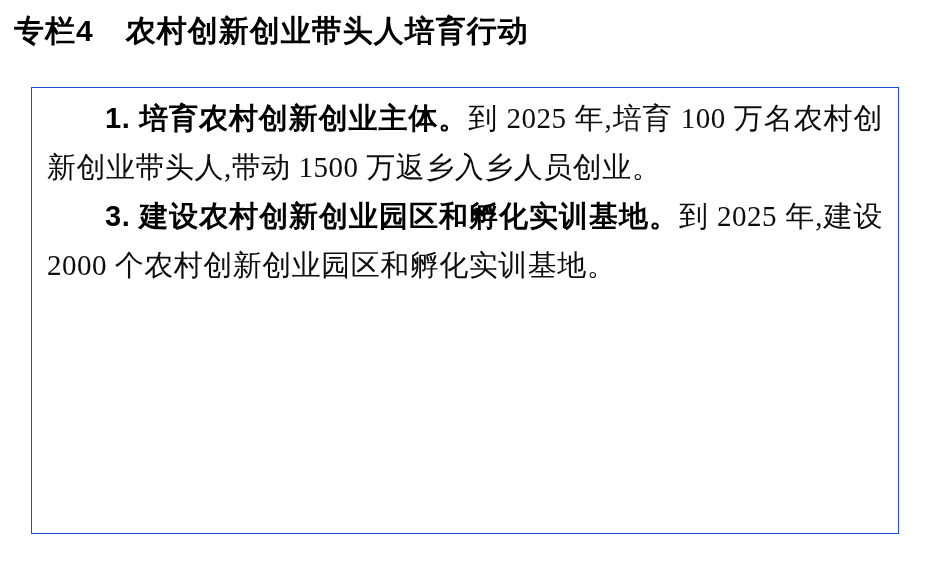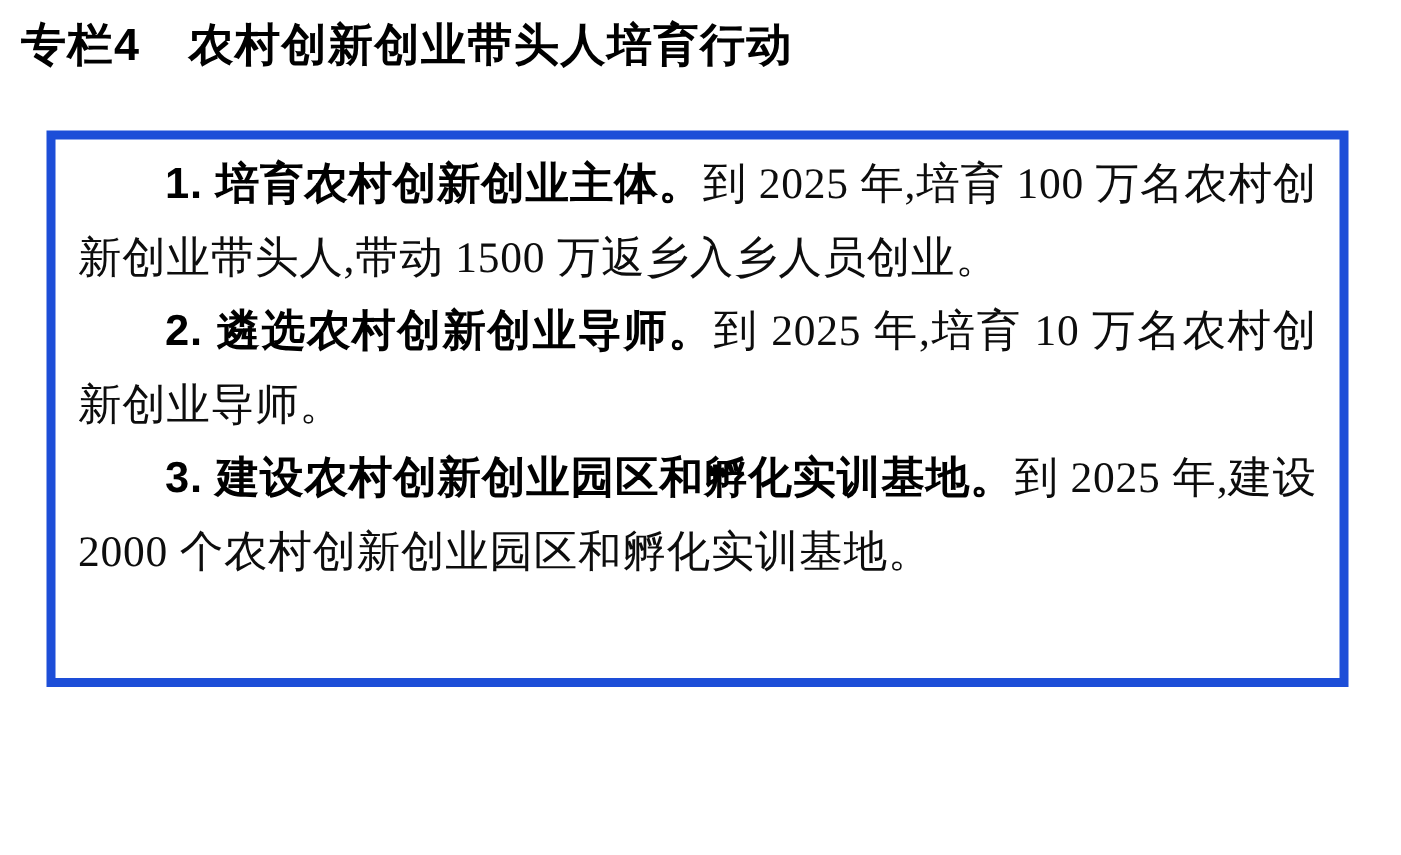--- a/index.html
+++ b/index.html
@@ -30,23 +30,23 @@
   }
   .doc-title .title-gap {
     display: inline-block;
     width: 32px;
   }
   .column-box {
     position: absolute;
     left: 31px;
     top: 87px;
     width: 868px;
-    height: 371px;
+    height: 447px;
     box-sizing: border-box;
-    border: 6px solid #1d4ed8;
+    border: 1px solid #1d4ed8;
     background: #ffffff;
     padding: 6px 15px 0 15px;
     overflow: hidden;
   }
   .para {
     margin: 0;
     font-family: "Liberation Serif", "DejaVu Serif", serif;
     font-size: 29px;
     line-height: 49px;
     text-align: justify;
@@ -66,15 +66,14 @@
 </style>
 </head>
 <body>
 
 <div class="doc-title">
   <span>专栏4</span><span class="title-gap"></span><span>农村创新创业带头人培育行动</span>
 </div>
 
 <div class="column-box">
   <p class="para"><span class="lead">1. 培育农村创新创业主体。</span><span class="body-text">到 2025 年,培育 100 万名农村创新创业带头人,带动 1500 万返乡入乡人员创业。</span></p>
-  <p class="para"><span class="lead">2. 遴选农村创新创业导师。</span><span class="body-text">到 2025 年,培育 10 万名农村创新创业导师。</span></p>
   <p class="para"><span class="lead">3. 建设农村创新创业园区和孵化实训基地。</span><span class="body-text">到 2025 年,建设 2000 个农村创新创业园区和孵化实训基地。</span></p>
 </div>
 
 </body></html>

